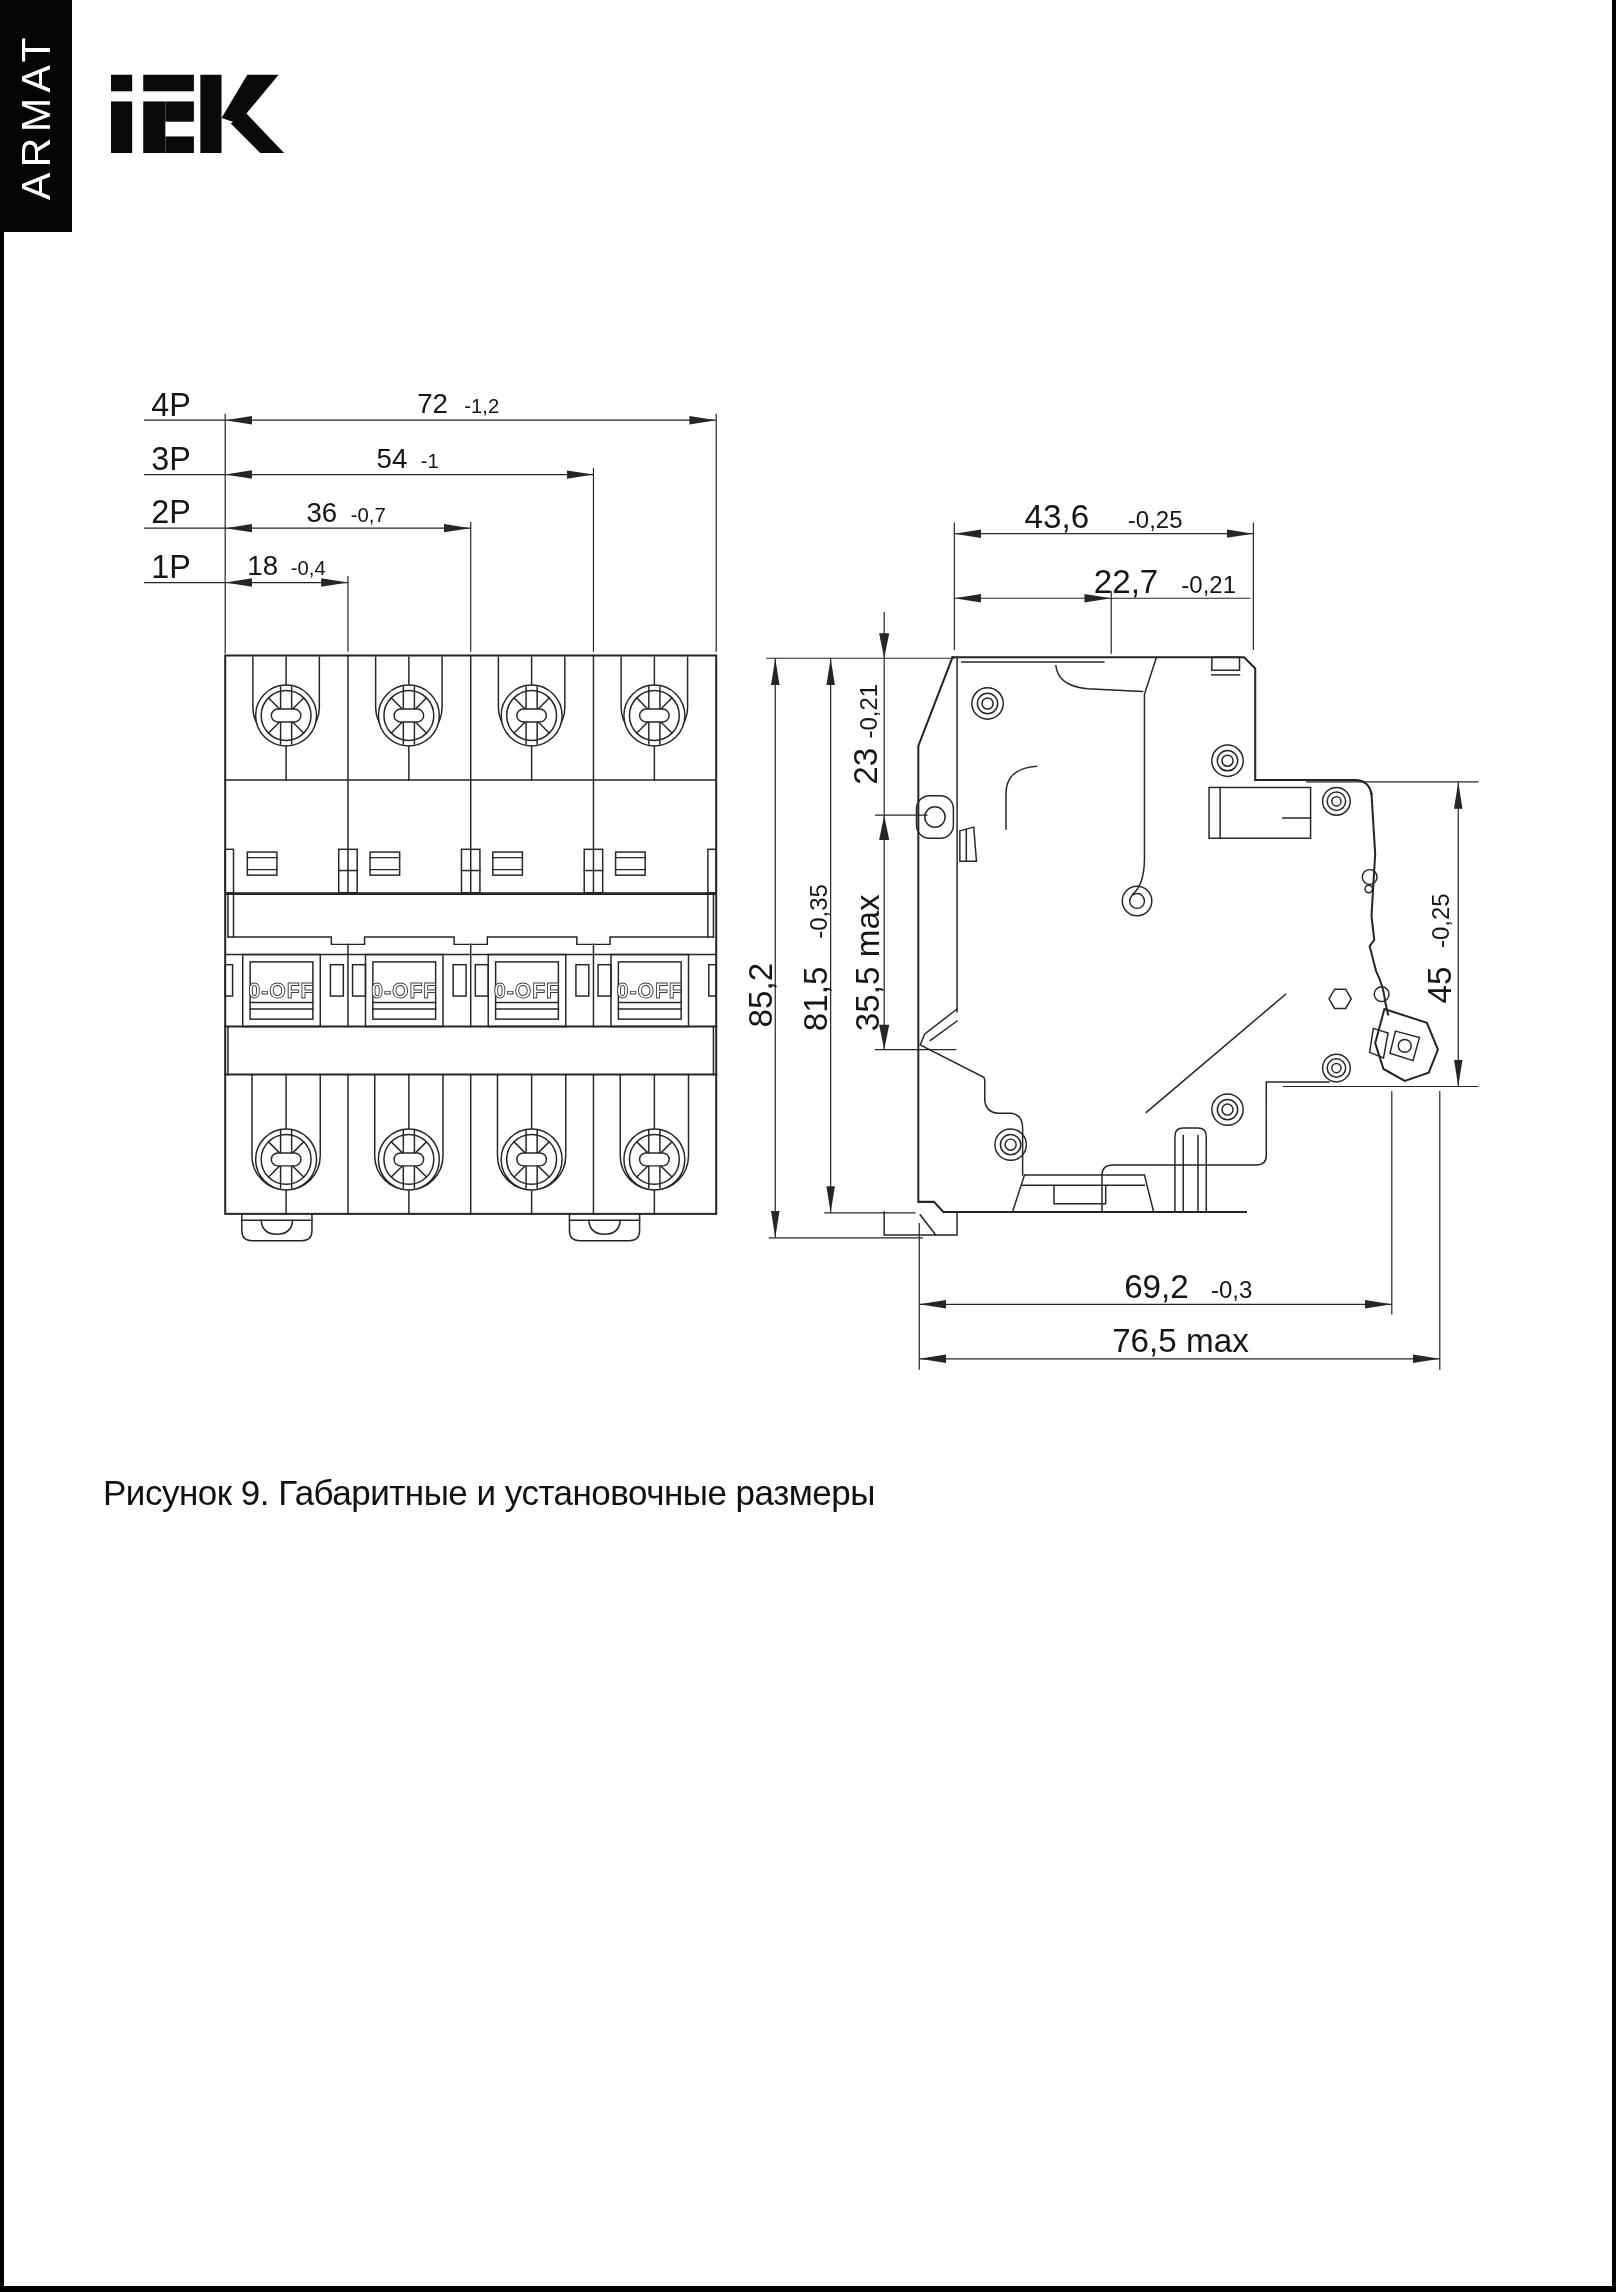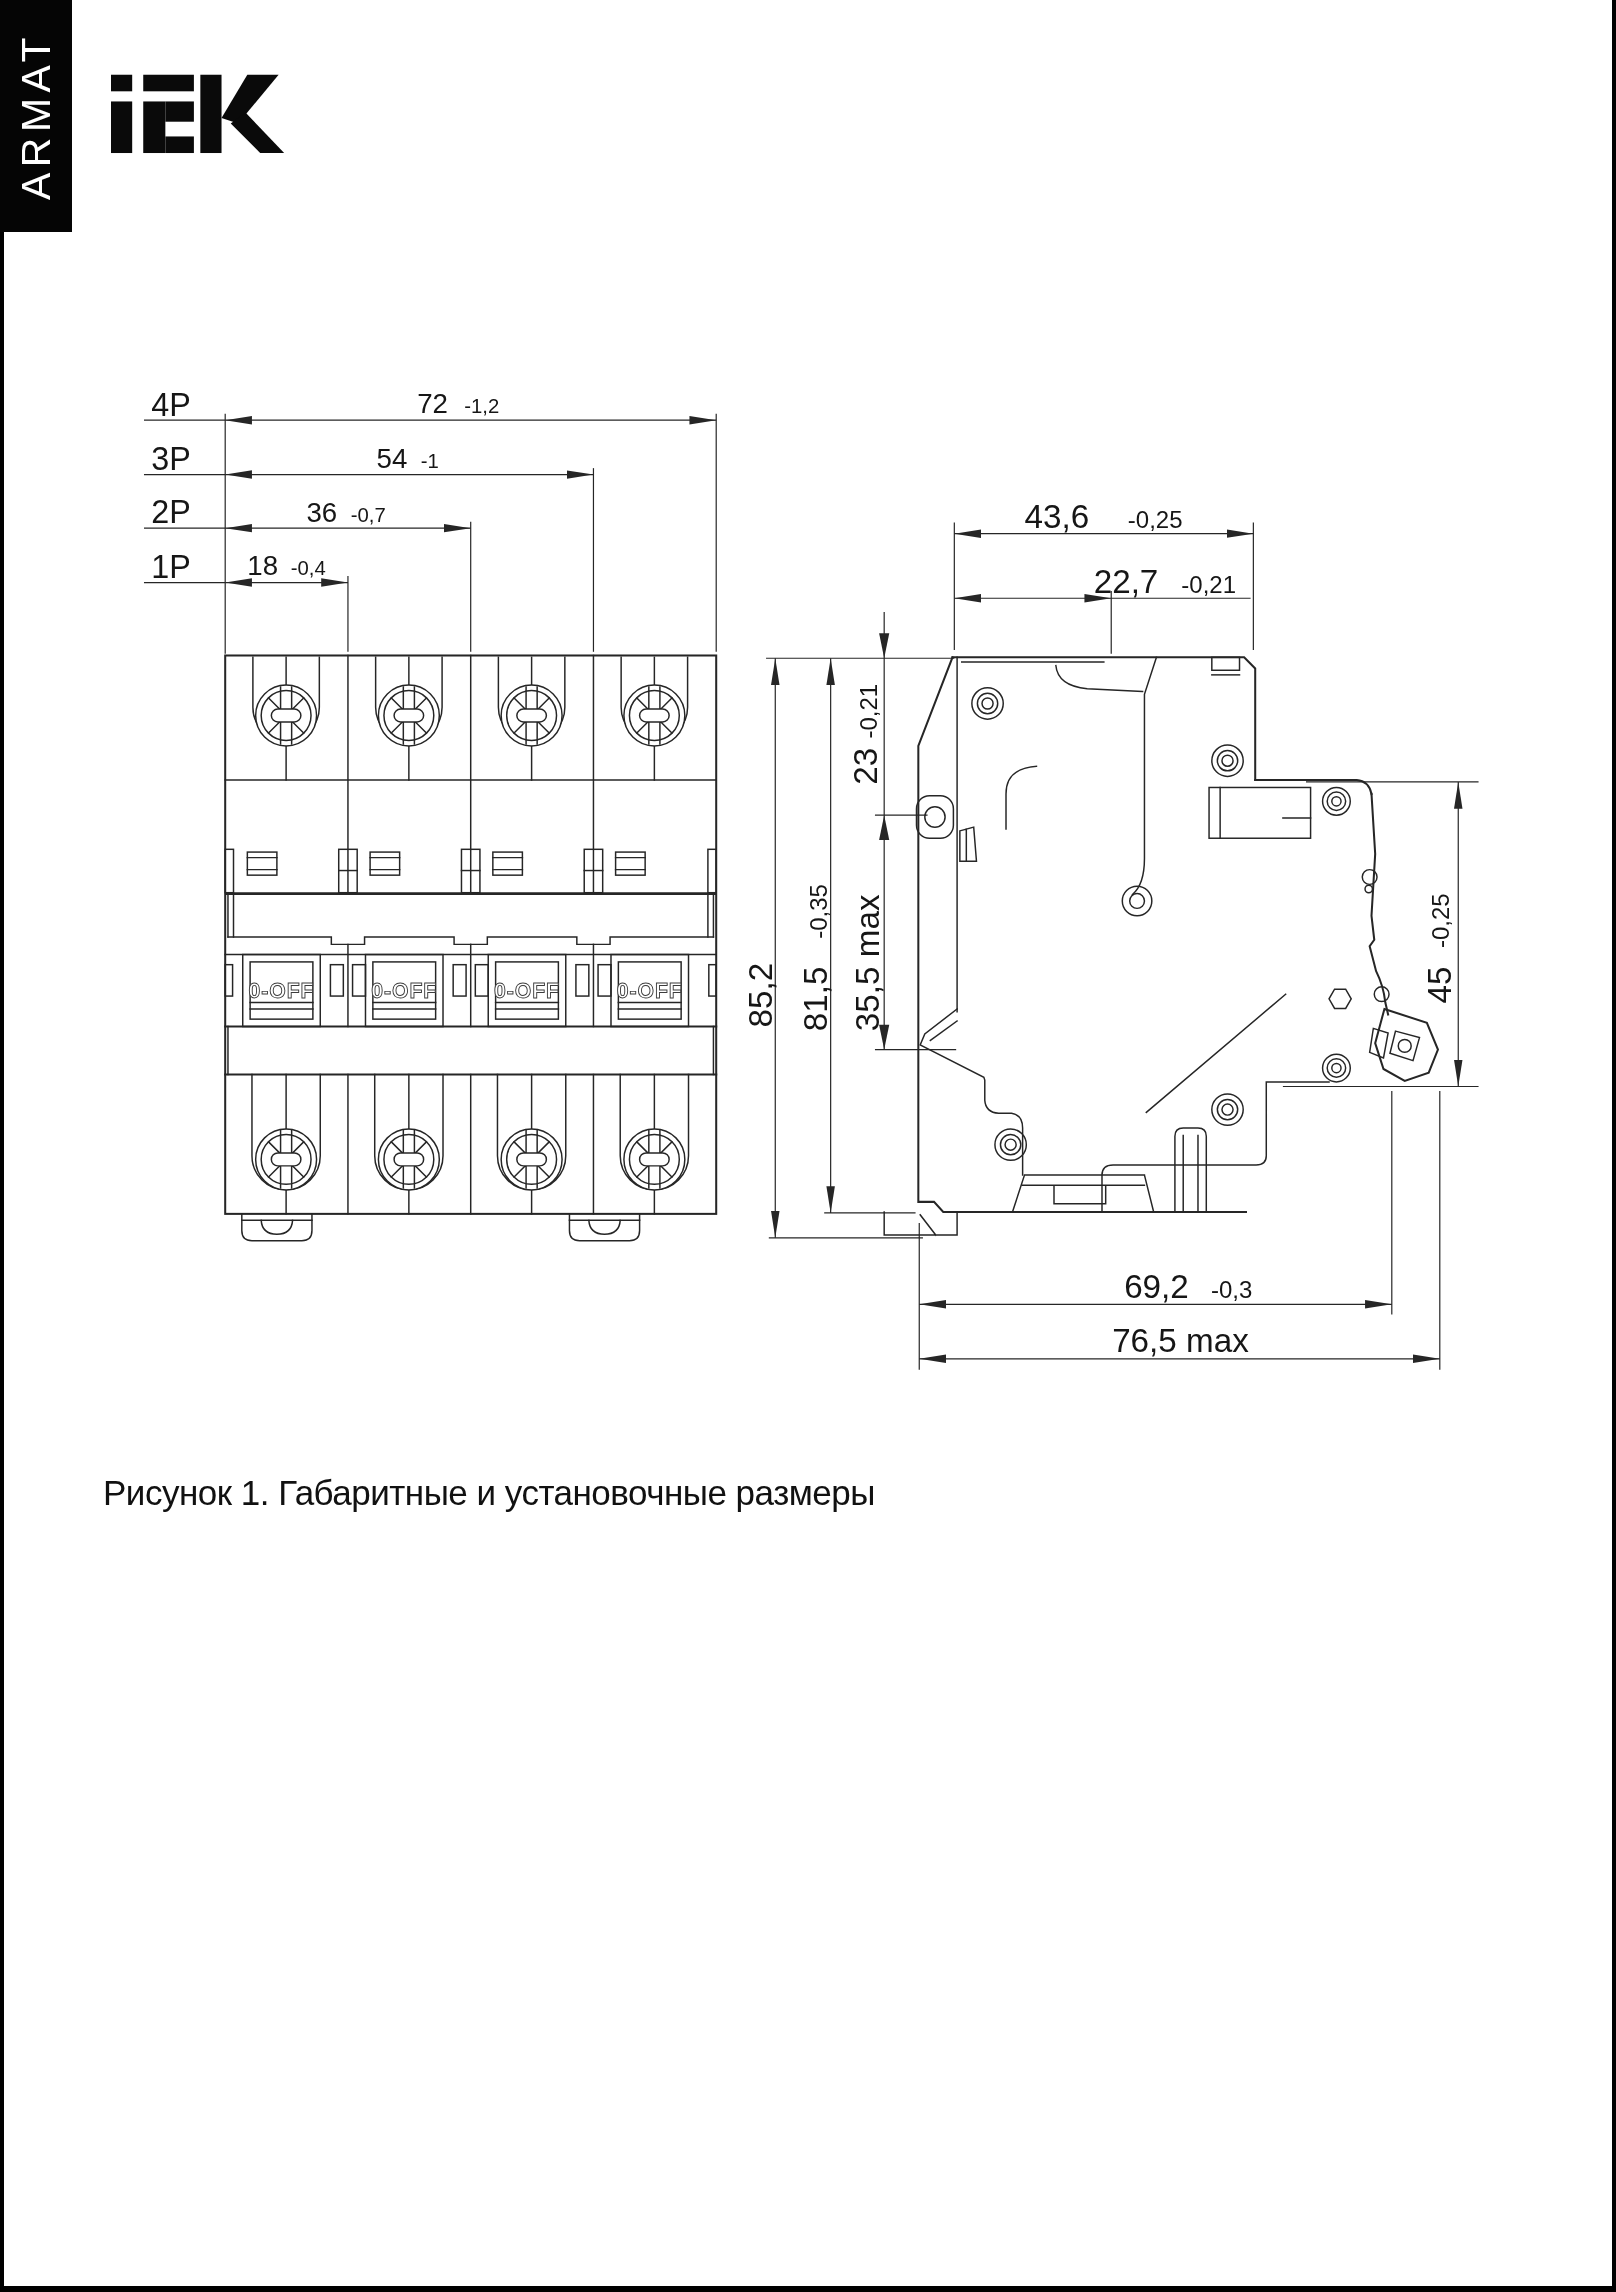--- a/index.html
+++ b/index.html
@@ -340,15 +340,15 @@
 
       <text x="1572" y="1087" transform="rotate(-90 1572 1087)" class="stxt">45</text>
       <text x="1570" y="1027" transform="rotate(-90 1570 1027)" class="stol">-0,25</text>
 
       <text x="1218" y="1406" class="stxt">69,2</text>
       <text x="1312" y="1406" class="stol">-0,3</text>
       <text x="1205" y="1465" class="stxt">76,5 max</text>
     </g>
   </svg>
 
-  <div class="caption">Рисунок 1. Габаритные и установочные размеры</div>
+  <div class="caption">Рисунок 9. Габаритные и установочные размеры</div>
 </div>
 
 
 </body></html>

